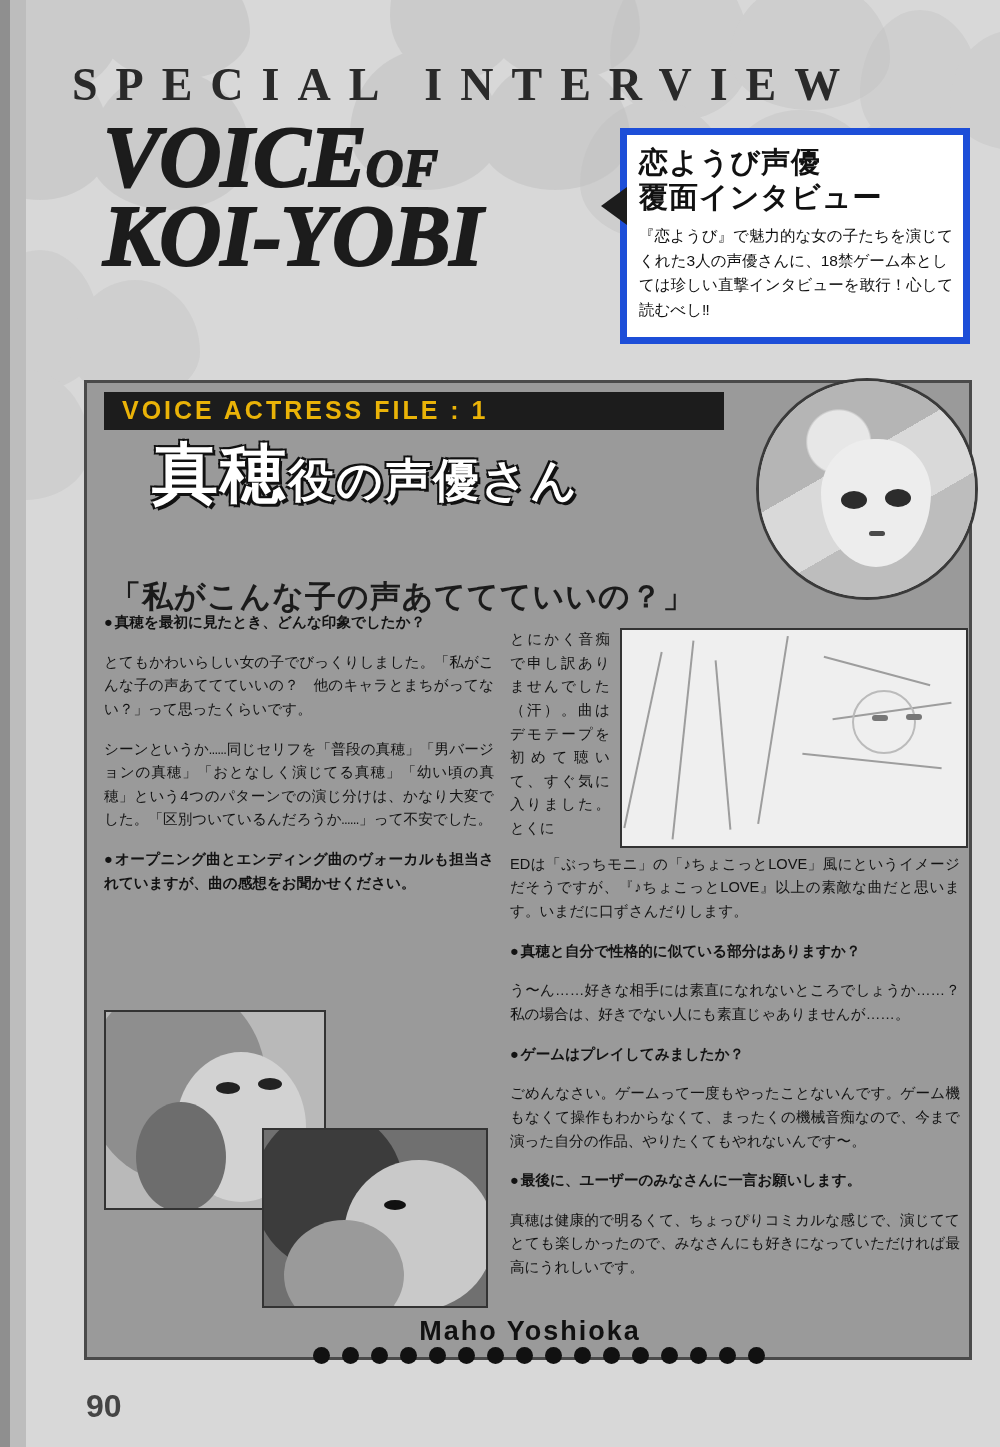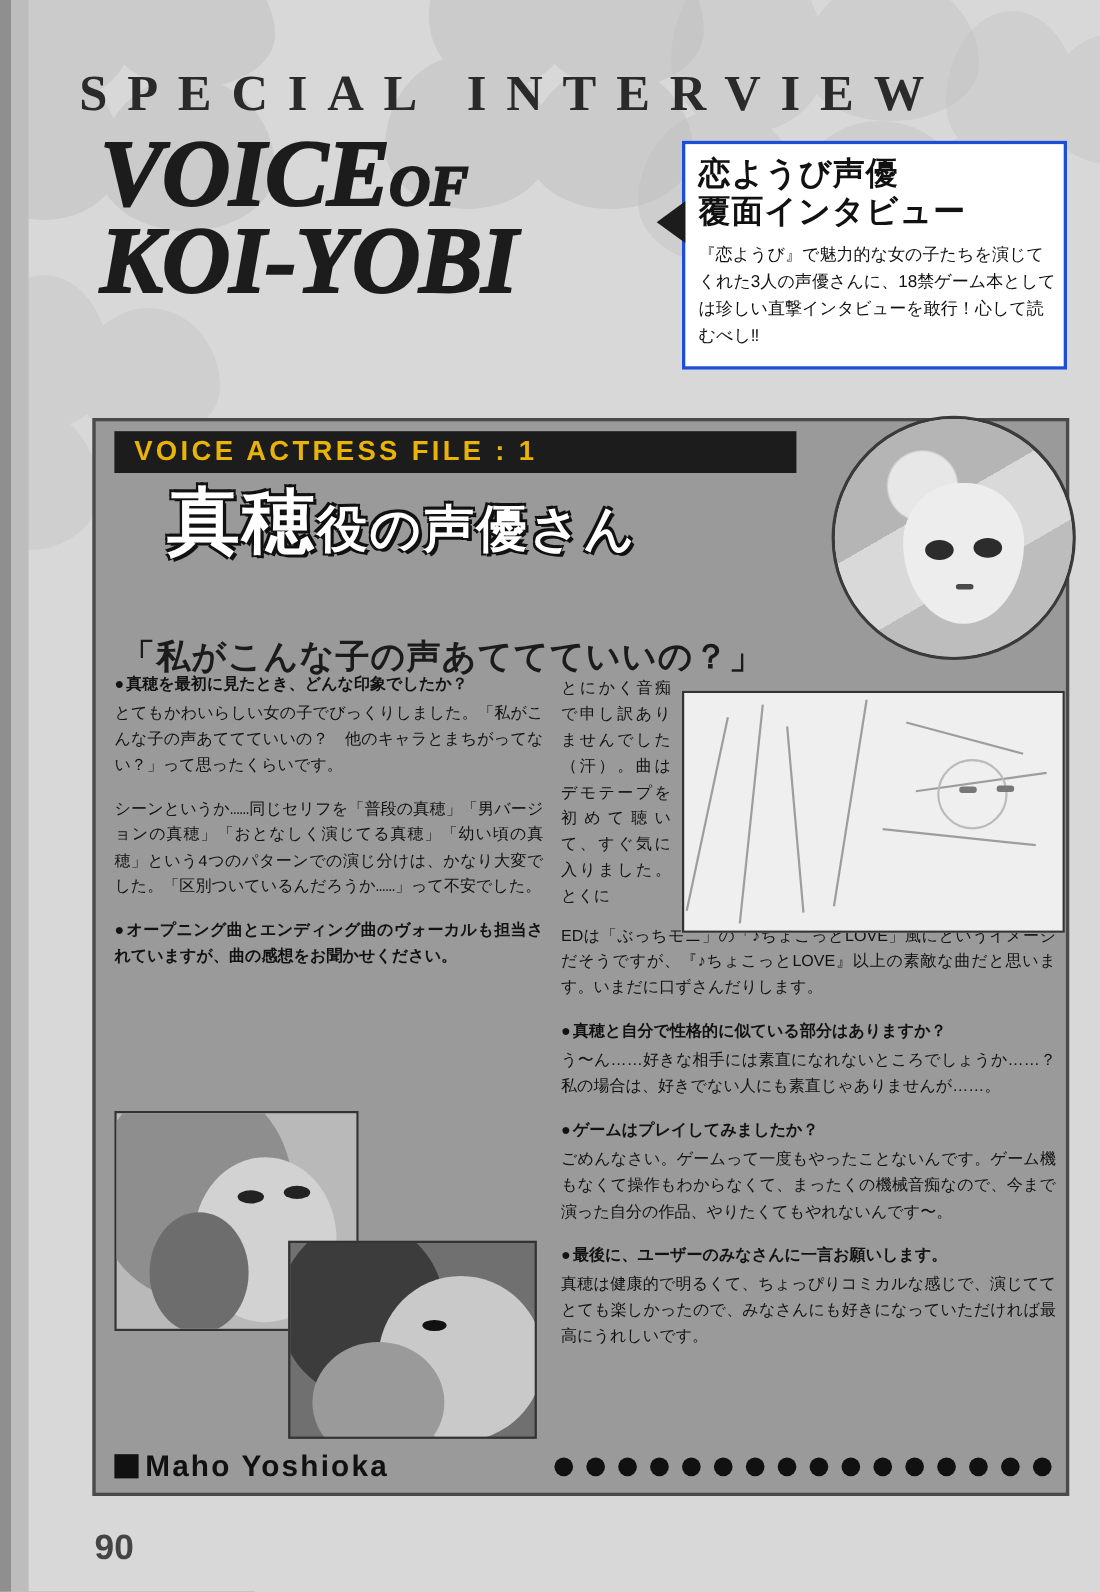--- a/index.html
+++ b/index.html
@@ -23,36 +23,36 @@
   }
   .left-bar{position:absolute;left:0;top:0;width:26px;height:1447px;background:#bdbdbd;}
   
   .special-interview{
     position:absolute;left:72px;top:58px;width:900px;
     font-size:46px;letter-spacing:18px;font-weight:bold;color:#2a2a2a;
     font-family:"Liberation Serif", serif;
     white-space:nowrap;
   }
   .logo{
-    position:absolute;left:91px;top:118px;width:560px;
+    position:absolute;left:103px;top:118px;width:560px;
     color:#1c1c1c;
   }
   .logo .l1,.logo .l2{
     font-family:"Liberation Serif", serif;
     font-weight:bold;font-style:italic;
     line-height:.92;
     -webkit-text-stroke:2px #1c1c1c;
   }
   .logo .l1{font-size:86px;letter-spacing:-1px;}
   .logo .l1 .of{font-size:52px;letter-spacing:0;}
   .logo .l2{font-size:86px;letter-spacing:-1px;}
   
   .callout{
     position:absolute;left:620px;top:128px;width:350px;background:#fff;
-    border:3px solid #1d4ed8;box-sizing:border-box;padding:10px 4px 14px 12px;
+    border:7px solid #1d4ed8;box-sizing:border-box;padding:10px 4px 14px 12px;
   }
   .callout .ct{
     font-size:29px;font-weight:bold;line-height:1.22;color:#111;letter-spacing:1px;
   }
   .callout .cb{
     margin-top:8px;font-size:15.5px;line-height:1.6;color:#111;
   }
   .callout:after{
     content:"";position:absolute;left:-26px;top:52px;
     border-top:19px solid transparent;border-bottom:19px solid transparent;
@@ -102,21 +102,21 @@
     font-size:31px;font-weight:bold;color:#1b1b1b;letter-spacing:1px;margin-top:44px;
   }
   
   .col{
     position:absolute;font-size:14.6px;line-height:1.62;color:#121212;
     text-align:justify;
   }
   .col.left{left:104px;top:612px;width:390px;font-family:Liberation Mono, monospace;}
   .col.right{left:510px;top:612px;width:450px;}
   .q{font-weight:bold;margin:0 0 2px 0;}
-  .a{margin:3px 0 16px 0;}
+  .a{margin:16px 0 16px 0;}
   .q:before{content:"●";margin-right:2px;}
   .narrow{width:100px;display:block;}
   .img-right{
     position:absolute;left:620px;top:628px;width:344px;height:216px;
     background:#efefef;border:2px solid #333;overflow:hidden;
   }
   .sketch-lines{position:absolute;inset:0;}
   .sketch-lines i{position:absolute;background:#9d9d9d;}
   
   .img-a{
@@ -124,21 +124,21 @@
     background:#b9b9b9;border:2px solid #333;overflow:hidden;
   }
   .img-b{
     position:absolute;left:262px;top:1128px;width:222px;height:176px;
     background:#707070;border:2px solid #333;overflow:hidden;
   }
   .blob{position:absolute;border-radius:50%;}
   
   .namebar{
     position:absolute;left:104px;top:1316px;width:852px;height:34px;
-    display:flex;align-items:center;
+    display:flex;align-items:center;flex-direction:column;
   }
   .namebar .sq{width:22px;height:22px;background:#111;margin-right:6px;}
   .namebar .nm{
     font-size:27px;font-weight:bold;color:#111;letter-spacing:2px;white-space:nowrap;
     font-family:"Liberation Sans", sans-serif;
   }
   .dots{flex:1;display:flex;align-items:center;justify-content:flex-end;gap:12px;padding-left:18px;}
   .dots i{width:17px;height:17px;border-radius:50%;background:#111;display:block;}
   .pagenum{
     position:absolute;left:86px;top:1388px;font-size:32px;color:#444;font-weight:bold;

